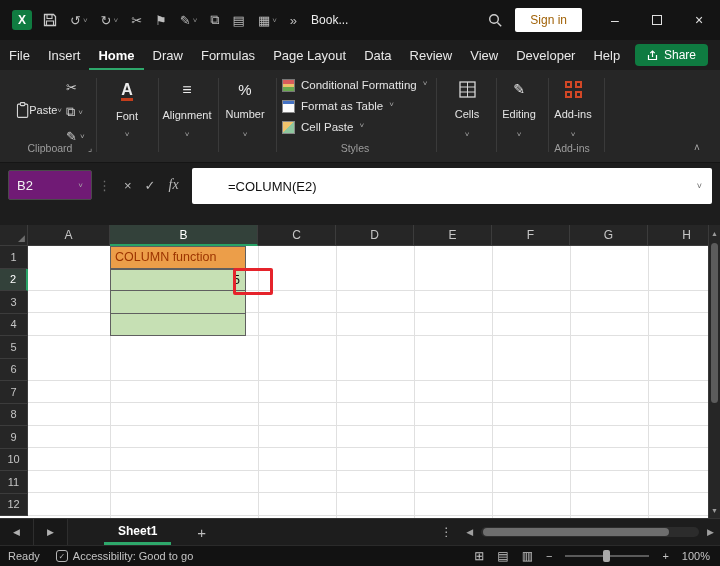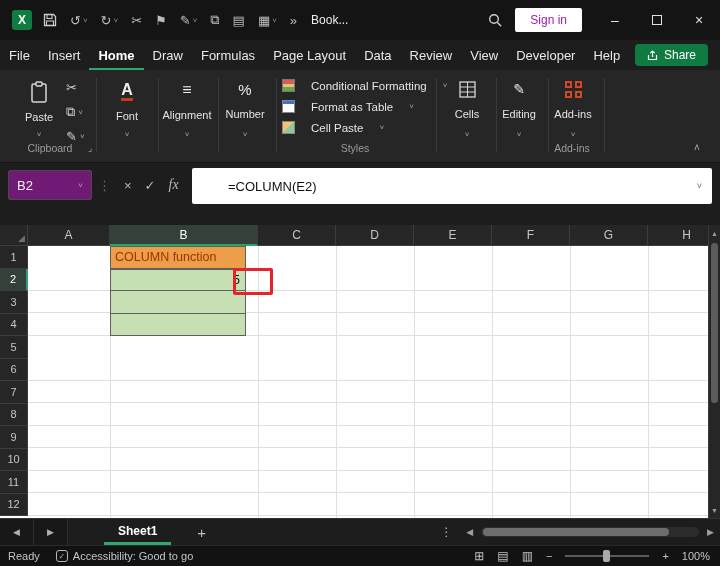--- a/index.html
+++ b/index.html
@@ -7,45 +7,45 @@
   .app{position:relative;width:720px;height:566px;font-family:"Liberation Sans",sans-serif;background:#fff;overflow:hidden}
 
   
   .titlebar{position:absolute;top:0;left:0;width:720px;height:40px;background:#141414;display:flex;align-items:center;color:#c9c9c9}
   .logo{width:20px;height:20px;margin:0 11px 0 12px;background:#107C41;border-radius:3px;color:#fff;font-size:12px;font-weight:bold;display:flex;align-items:center;justify-content:center;flex:none}
   .qat{display:flex;align-items:center;gap:13px;font-size:13px;color:#bdbdbd}
   .ticon{display:inline-flex;align-items:center;gap:2px}
   .chev8{font-size:8px;color:#8f8f8f}
   .title-text{margin-left:14px;font-size:12px;color:#ececec;white-space:nowrap}
   .tb-right{margin-left:auto;display:flex;align-items:center}
-  .signin{background:#ffffff;color:#a21caf;font-size:12px;padding:5px 15px;border-radius:2px;margin:0 12px;cursor:default}
+  .signin{background:#ffffff;color:#a16207;font-size:12px;padding:5px 15px;border-radius:2px;margin:0 12px;cursor:default}
   .win-btn{width:42px;height:40px;display:flex;align-items:center;justify-content:center;font-size:14px;color:#e0e0e0}
   .maxi{width:10px;height:10px;border:1px solid #e0e0e0;display:inline-block}
 
   
   .menubar{position:absolute;top:40px;left:0;width:720px;height:30px;background:#1d1d1d;display:flex;align-items:center;color:#e8e8e8;font-size:13px}
   .tab{padding:7px 9px 5px 9px;height:30px;display:flex;align-items:center;border-bottom:2px solid transparent;white-space:nowrap}
   .tab.active{font-weight:700;color:#fff;border-bottom:2px solid #2EA86B}
   .share-btn{margin-left:auto;margin-right:12px;background:#0F7B41;color:#fff;font-size:12px;padding:4px 12px;border-radius:4px;display:flex;align-items:center;gap:6px}
 
   
   .ribbon{position:absolute;top:70px;left:0;width:720px;height:93px;background:#262626;border-bottom:1px solid #151515;color:#e4e4e4}
   .vsep{position:absolute;top:8px;width:1px;height:74px;background:#3a3a3a}
-  .paste-btn{position:absolute;left:16px;top:7px;width:46px;height:66px;display:flex;flex-direction:column;align-items:center;justify-content:space-between;padding:4px 0}
+  .paste-btn{position:absolute;left:16px;top:7px;width:46px;height:66px;display:flex;flex-direction:row;align-items:center;justify-content:space-between;padding:4px 0}
   .blabel{font-size:11px;color:#e4e4e4}
   .chev9{font-size:8px;color:#a8a8a8}
   .small-col{position:absolute;left:66px;top:10px;display:flex;flex-direction:column;gap:9px;font-size:13px;color:#cfcfcf}
   .sm-ic{display:flex;align-items:center;gap:3px}
   .big-btn{position:absolute;top:7px;width:54px;height:66px;display:flex;flex-direction:column;align-items:center;justify-content:space-between;padding:4px 0}
   .font-ic{font-size:16px;font-weight:bold;color:#ececec;border-bottom:3px solid #C43E1C;line-height:17px}
   .align-ic{font-size:16px;color:#ececec}
   .num-ic{font-size:15px;color:#ececec}
   .edit-ic{font-size:14px;color:#ececec}
   .styles-col{position:absolute;left:282px;top:9px;display:flex;flex-direction:column;gap:8px}
-  .style-row{display:flex;align-items:center;gap:16px;font-size:11.5px;white-space:nowrap}
+  .style-row{display:flex;align-items:flex-start;gap:6px;font-size:11.5px;white-space:nowrap}
   .cf-ic{width:13px;height:13px;border:1px solid #777;background:linear-gradient(180deg,#d85c5c 34%,#edc06a 34% 67%,#6aa84f 67%);flex:none}
   .fat-ic{width:13px;height:13px;border:1px solid #888;background:linear-gradient(180deg,#4472C4 30%,#fdfdfd 30%);flex:none}
   .cs-ic{width:13px;height:13px;border:1px solid #888;background:linear-gradient(135deg,#f0c36c 50%,#8fc79f 50%);flex:none}
   .addins-ic{width:17px;height:17px;display:grid;grid-template-columns:7px 7px;grid-template-rows:7px 7px;gap:3px}
   .addins-ic span{border:2px solid #D24726}
   .grp-label{position:absolute;top:72px;font-size:10.5px;color:#9d9d9d;text-align:center}
   .launcher{position:absolute;top:73px;font-size:9px;color:#9d9d9d}
   .collapse{position:absolute;left:694px;top:72px;font-size:10px;color:#b0b0b0}
 
   

